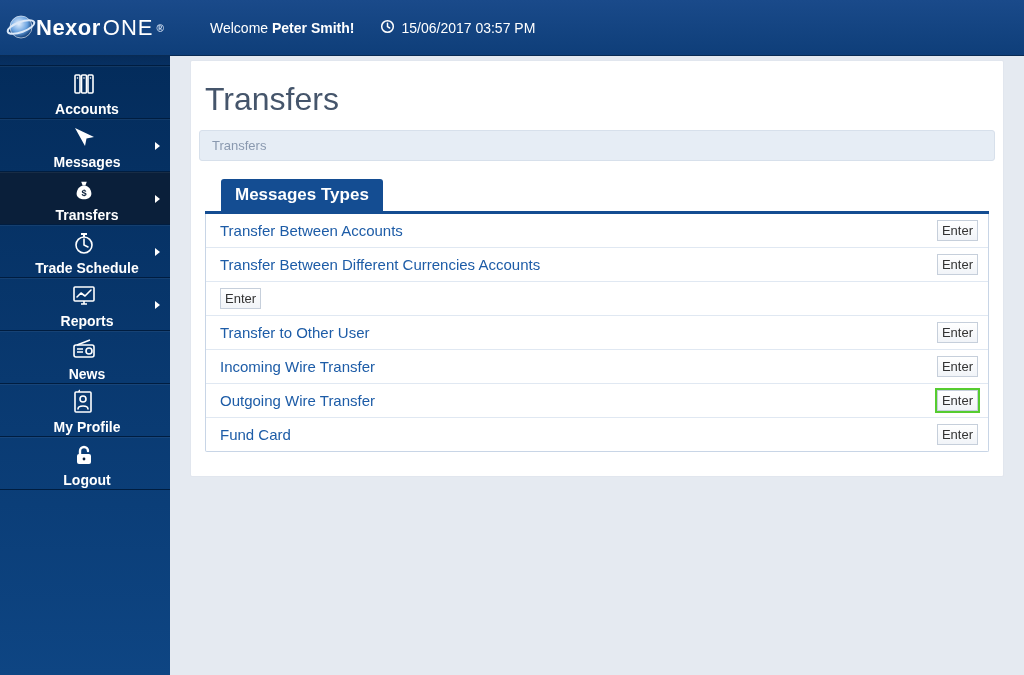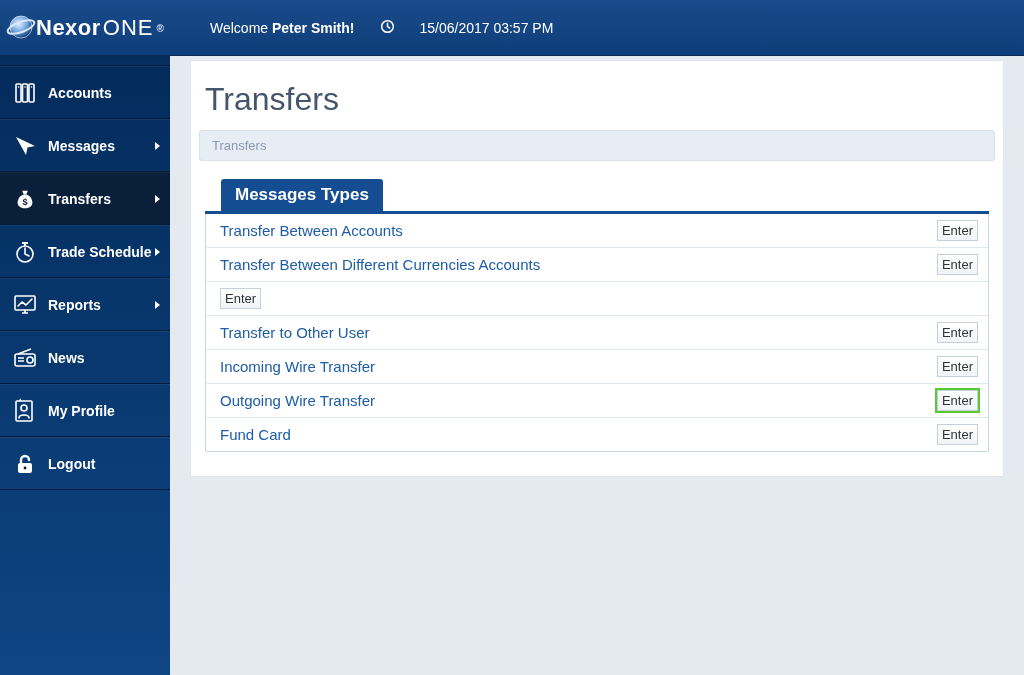--- a/index.html
+++ b/index.html
@@ -75,21 +75,21 @@
   .welcome {
     margin-left: 40px;
     font-size: 14px;
   }
   .welcome strong { font-weight: 700; }
   .datetime {
     margin-left: 26px;
     font-size: 14px;
     display: flex;
     align-items: center;
-    gap: 24px;
+    gap: 6px;
   }
 
   
   .sidebar {
     position: absolute;
     top: 40px; bottom: 0; left: 0;
     width: 170px;
     background: linear-gradient(to bottom, var(--sidebar-grad-top) 0%, var(--sidebar-grad-bottom) 100%);
     color: #fff;
     overflow: hidden;
@@ -102,20 +102,21 @@
   }
   .nav-item {
     display: flex;
     align-items: center;
     height: 53px;
     padding: 0 10px 0 8px;
     border-bottom: 1px solid var(--sidebar-border);
     border-top: 1px solid rgba(255,255,255,0.06);
     cursor: pointer;
     position: relative;
+    flex-direction: column;
   }
   .nav-item .icon-slot {
     width: 34px;
     height: 34px;
     display: flex;
     align-items: center;
     justify-content: center;
     flex-shrink: 0;
   }
   .nav-item .label {

